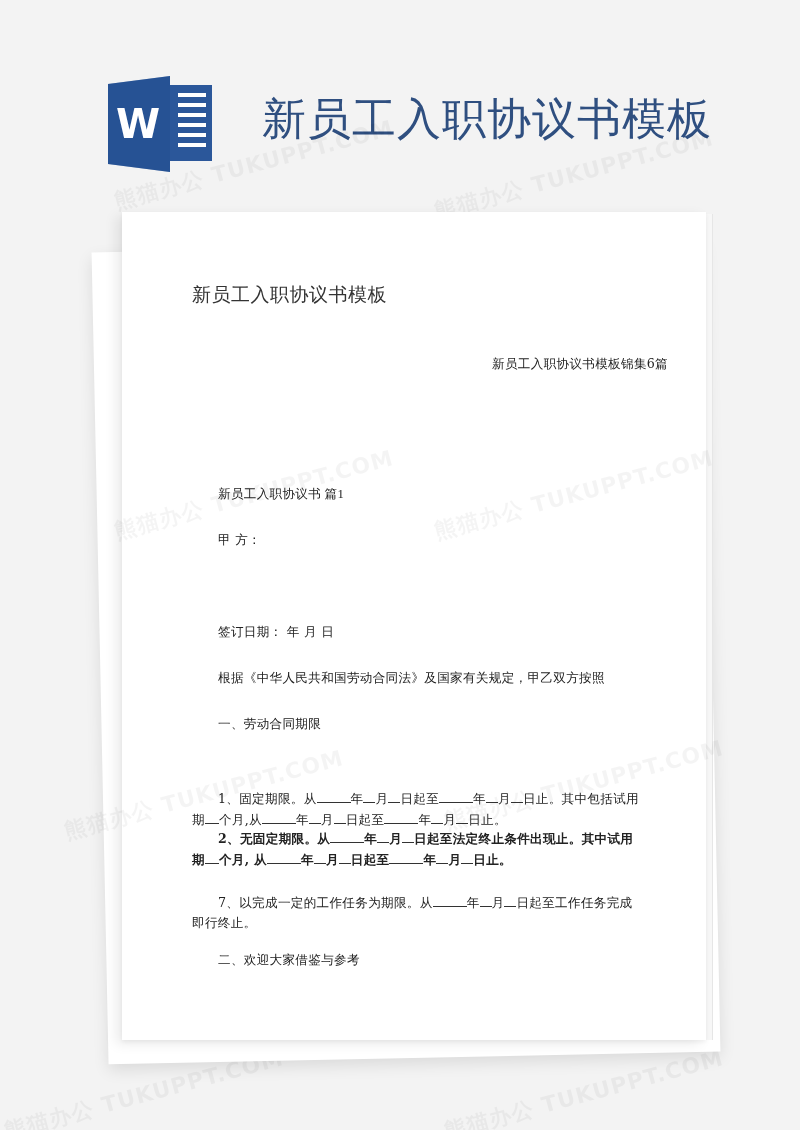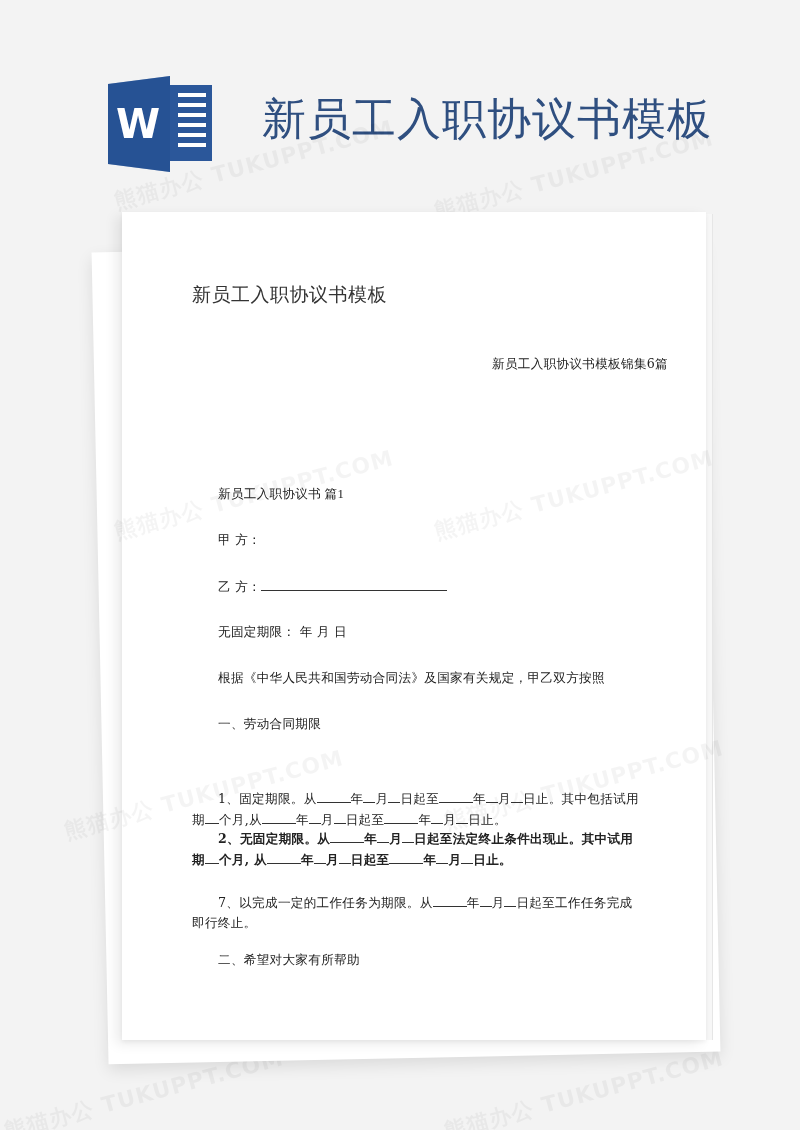--- a/index.html
+++ b/index.html
@@ -77,41 +77,38 @@
 <div class="page">
   <div class="doc-title">新员工入职协议书模板</div>
 
   <div class="para" style="top:142px;left:96px;text-align:right;">新员工入职协议书模板锦集6篇</div>
 
 
   <div class="para" style="top:272px;left:96px;font-family:Liberation Serif, serif;">新员工入职协议书 篇1</div>
 
   <div class="para" style="top:318px;left:96px;">甲 方：</div>
 
-  <div class="para" style="top:364px;left:96px;">
-    <span>乙 方：</span><span class="ul" style="width:186px;"></span>
-  </div>
 
-  <div class="para" style="top:410px;left:96px;">无固定期限： 年 月 日</div>
+  <div class="para" style="top:410px;left:96px;">签订日期： 年 月 日</div>
 
   <div class="para" style="top:502px;left:96px;">一、劳动合同期限</div>
 
   <div class="para" style="top:456px;left:96px;width:440px;">根据《中华人民共和国劳动合同法》及国家有关规定，甲乙双方按照</div>
 
   <div class="para indent" style="top:576px;">
     <span>1、固定期限。从</span><span class="ul" style="width:34px"></span><span>年</span><span class="ul" style="width:12px"></span><span>月</span><span class="ul" style="width:12px"></span><span>日起至</span><span class="ul" style="width:34px"></span><span>年</span><span class="ul" style="width:12px"></span><span>月</span><span class="ul" style="width:12px"></span><span>日止。其中包括试用期</span><span class="ul" style="width:14px"></span><span>个月,从</span><span class="ul" style="width:34px"></span><span>年</span><span class="ul" style="width:12px"></span><span>月</span><span class="ul" style="width:12px"></span><span>日起至</span><span class="ul" style="width:34px"></span><span>年</span><span class="ul" style="width:12px"></span><span>月</span><span class="ul" style="width:12px"></span><span>日止。</span>
   </div>
 
   <div class="para indent" style="top:616px;font-weight:bold;">
     <span>2、无固定期限。从</span><span class="ul" style="width:34px"></span><span>年</span><span class="ul" style="width:12px"></span><span>月</span><span class="ul" style="width:12px"></span><span>日起至法定终止条件出现止。其中试用期</span><span class="ul" style="width:14px"></span><span>个月, 从</span><span class="ul" style="width:34px"></span><span>年</span><span class="ul" style="width:12px"></span><span>月</span><span class="ul" style="width:12px"></span><span>日起至</span><span class="ul" style="width:34px"></span><span>年</span><span class="ul" style="width:12px"></span><span>月</span><span class="ul" style="width:12px"></span><span>日止。</span>
   </div>
 
   <div class="para indent" style="top:680px;">
     <span>7、以完成一定的工作任务为期限。从</span><span class="ul" style="width:34px"></span><span>年</span><span class="ul" style="width:12px"></span><span>月</span><span class="ul" style="width:12px"></span><span>日起至工作任务完成即行终止。</span>
   </div>
 
-  <div class="para" style="top:738px;left:96px;">二、希望对大家有所帮助</div>
+  <div class="para" style="top:738px;left:96px;">二、欢迎大家借鉴与参考</div>
 </div>
 
 <div class="watermark" style="left:430px;top:480px;">熊猫办公 TUKUPPT.COM</div>
 <div class="watermark" style="left:110px;top:480px;">熊猫办公 TUKUPPT.COM</div>
 <div class="watermark" style="left:60px;top:780px;">熊猫办公 TUKUPPT.COM</div>
 <div class="watermark" style="left:440px;top:770px;">熊猫办公 TUKUPPT.COM</div>
 
 </body></html>

